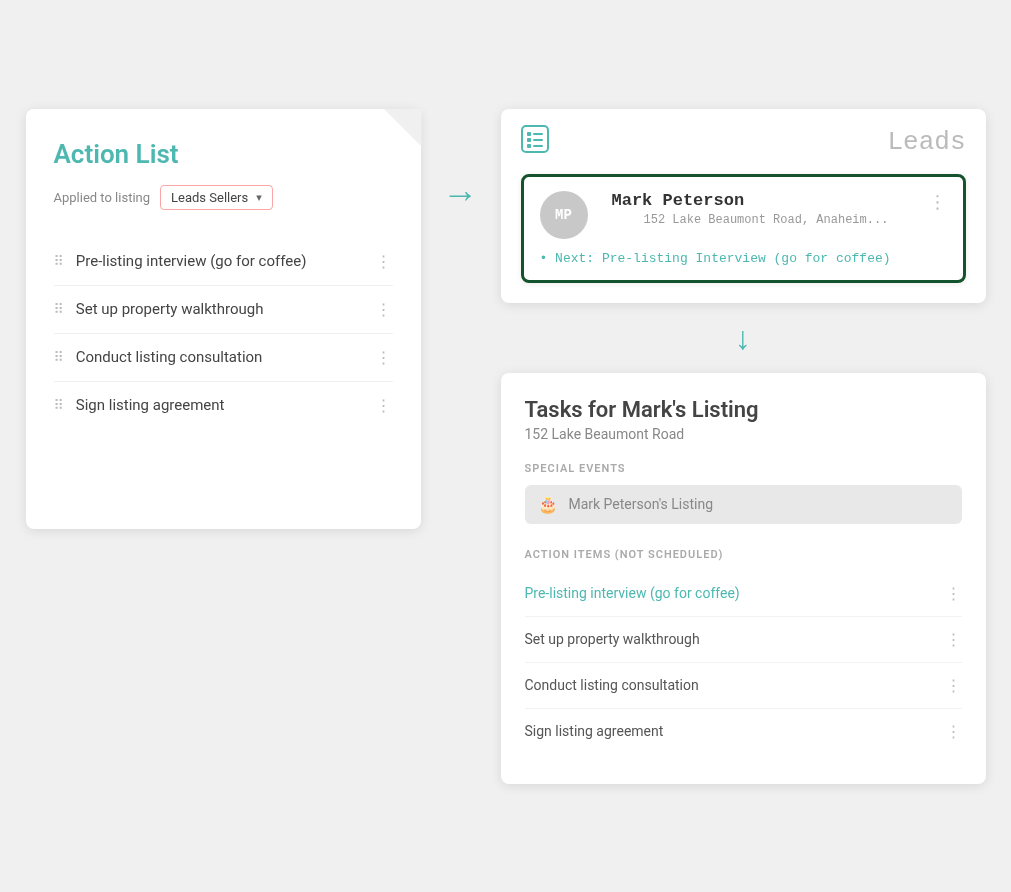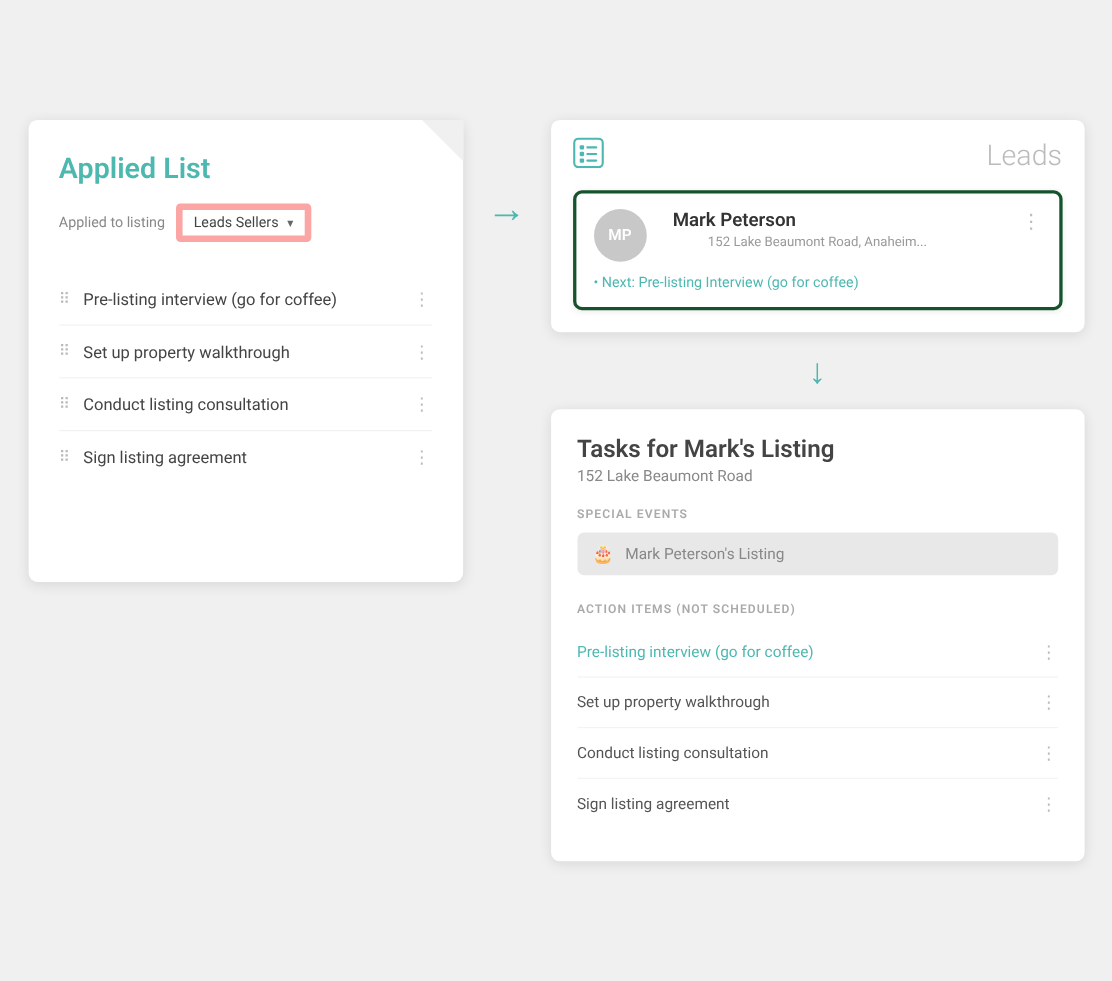--- a/index.html
+++ b/index.html
@@ -52,21 +52,21 @@
       display: flex;
       align-items: center;
       gap: 10px;
       margin-bottom: 28px;
     }
     .applied-label {
       color: #888;
       font-size: 13px;
     }
     .dropdown {
-      border: 6px solid #fca5a5;
+      border: 1px solid #fca5a5;
       border-radius: 4px;
       padding: 4px 10px 4px 10px;
       font-size: 13px;
       color: #444;
       display: flex;
       align-items: center;
       gap: 8px;
       cursor: pointer;
       background: #fff;
     }
@@ -128,20 +128,21 @@
       flex: 1;
     }
 
     
     .leads-card {
       background: #fff;
       border-radius: 8px;
       box-shadow: 0 2px 12px rgba(0,0,0,0.1);
       padding: 16px 20px 20px 20px;
       width: 100%;
+      font-family: Liberation Mono, monospace;
     }
     .leads-header {
       display: flex;
       align-items: center;
       justify-content: space-between;
       margin-bottom: 14px;
     }
     .leads-icon {
       color: #4db8b0;
       font-size: 22px;
@@ -298,21 +299,21 @@
       font-size: 16px;
       cursor: pointer;
     }
   </style>
 </head>
 <body>
 
 <div class="main-container">
 
   <div class="action-list-card">
-    <div class="action-list-title">Applied List</div>
+    <div class="action-list-title">Action List</div>
     <div class="applied-row">
       <span class="applied-label">Applied to listing</span>
       <div class="dropdown">
         <span>Leads Sellers</span>
         <span class="dropdown-arrow">▾</span>
       </div>
     </div>
 
     <div>
       <div class="action-item-row">

